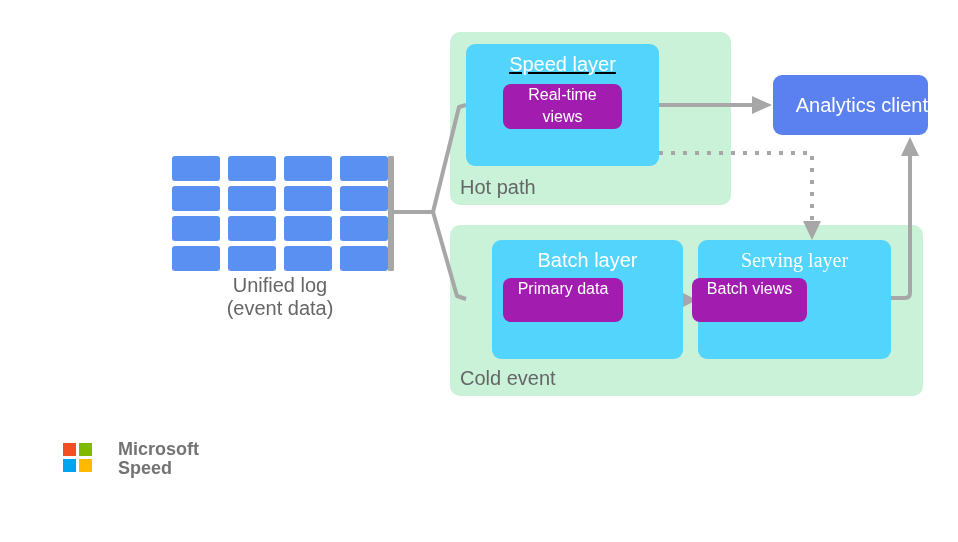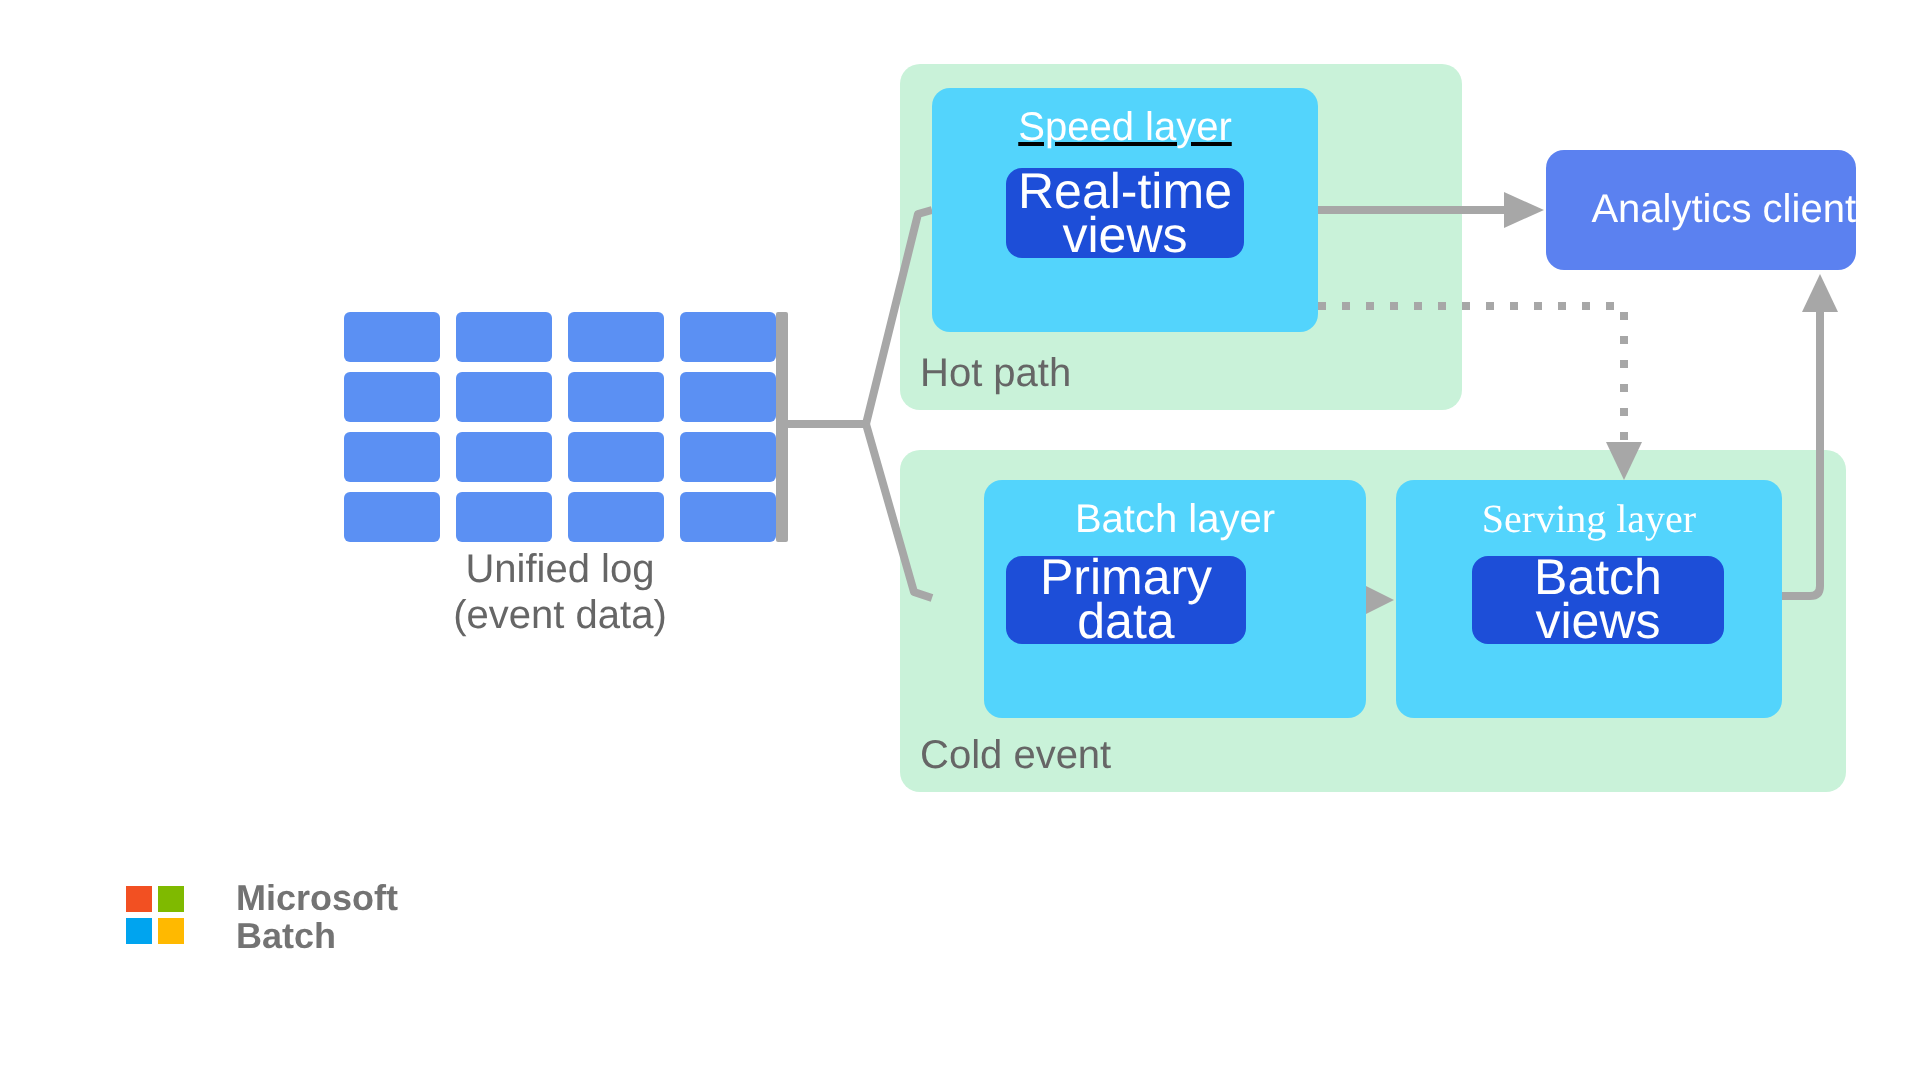--- a/index.html
+++ b/index.html
@@ -19,27 +19,27 @@
   
   .layer-box{position:absolute;background:#53d4fc;border-radius:9px;z-index:3;}
   .speed-layer{left:466px;top:44px;width:193px;height:122px;text-decoration:underline;}
   .batch-layer{left:492px;top:240px;width:191px;height:119px;}
   .serving-layer{left:698px;top:240px;width:193px;height:119px;font-family:Liberation Serif, serif;}
   .layer-title{
     margin-top:9px;text-align:center;color:#ffffff;font-size:20px;line-height:22px;
   }
   
   .store-box{
-    position:absolute;background:#1d4ed8;border-radius:8px;z-index:4;
-    display:flex;align-items:flex-end;justify-content:center;text-align:center;
-    color:#ffffff;font-size:25px;line-height:22px;padding:0 4px;box-sizing:border-box;
+    position:absolute;background:#a21caf;border-radius:8px;z-index:4;
+    display:flex;align-items:flex-start;justify-content:center;text-align:center;
+    color:#ffffff;font-size:16px;line-height:22px;padding:0 4px;box-sizing:border-box;
   }
   .realtime-views{left:503px;top:84px;width:119px;height:45px;}
   .primary-data{left:503px;top:278px;width:120px;height:44px;}
-  .batch-views{left:736px;top:278px;width:126px;height:44px;}
+  .batch-views{left:692px;top:278px;width:115px;height:44px;}
   
   .analytics-client{
     position:absolute;left:773px;top:75px;width:155px;height:60px;background:#5b81f0;
     border-radius:9px;z-index:3;display:flex;align-items:center;justify-content:flex-end;
     color:#ffffff;font-size:20px;
   }
   
   .log-grid{
     position:absolute;left:172px;top:156px;z-index:3;
     display:grid;grid-template-columns:repeat(4,48px);grid-auto-rows:25px;gap:5px 8px;
@@ -139,17 +139,17 @@
 
   <div class="ms-logo">
     <div class="ms-squares">
       <div class="sq sq-red"></div>
       <div class="sq sq-green"></div>
       <div class="sq sq-blue"></div>
       <div class="sq sq-yellow"></div>
     </div>
     <div class="ms-text">
       <div>Microsoft</div>
-      <div>Batch</div>
+      <div>Speed</div>
     </div>
   </div>
 
 </div>
 
 </body></html>

